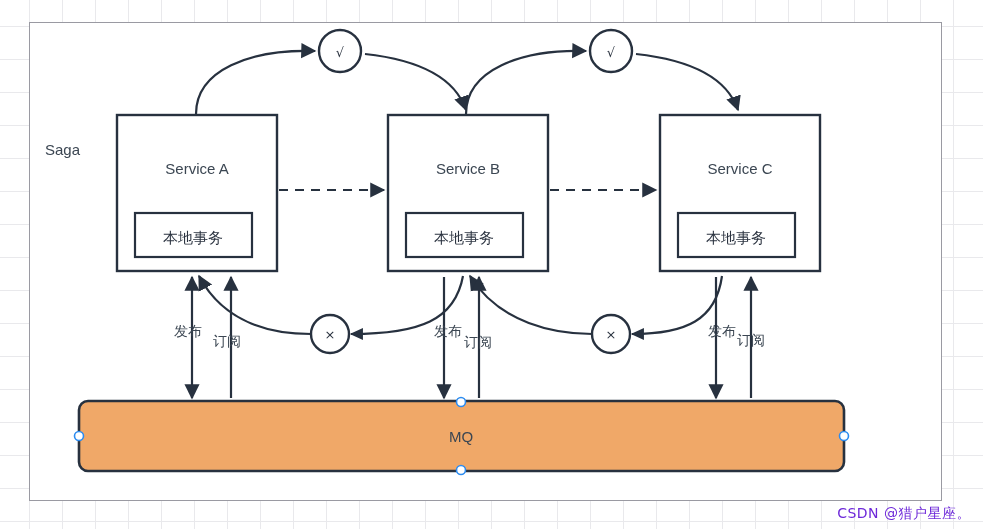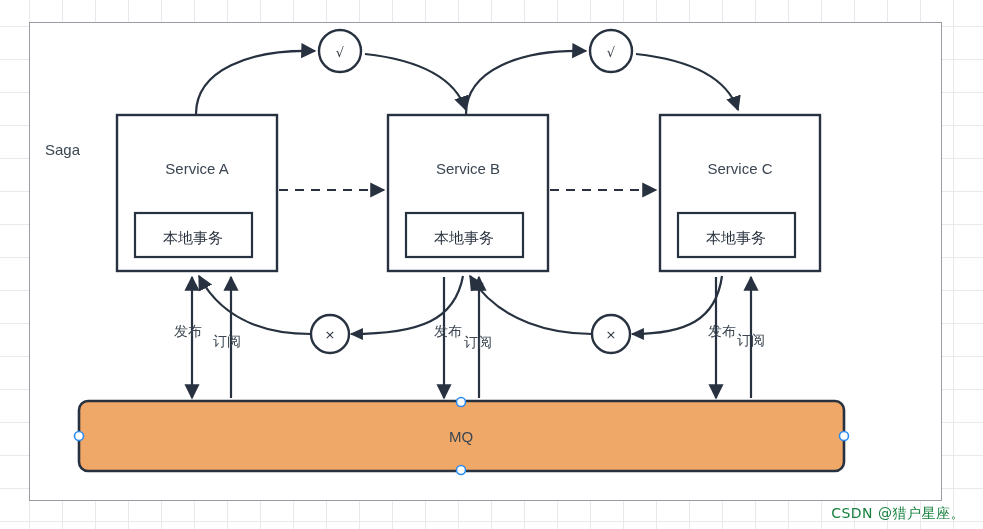--- a/index.html
+++ b/index.html
@@ -26,22 +26,22 @@
     background:#ffffff;
     border:1px solid #9a9aa2;
     box-sizing:border-box;
   }
   #diagram-svg{
     position:absolute;left:0;top:0;
     width:983px;height:529px;
   }
   .wm{
     position:absolute;
-    right:18px;bottom:6px;
-    color:#15803d;
+    right:12px;bottom:6px;
+    color:#6d28d9;
     font-size:14px;
     font-family:"DejaVu Sans",sans-serif;
     letter-spacing:.5px;
     white-space:nowrap;
     user-select:none;
   }
   text{font-family:"Liberation Sans","DejaVu Sans",sans-serif;}
   .lbl-service{font-size:15px;fill:#3b4652;}
   .lbl-inner{font-size:15px;fill:#2b3340;font-family:"DejaVu Sans",sans-serif;}
   .lbl-saga{font-size:15px;fill:#3b4652;}

